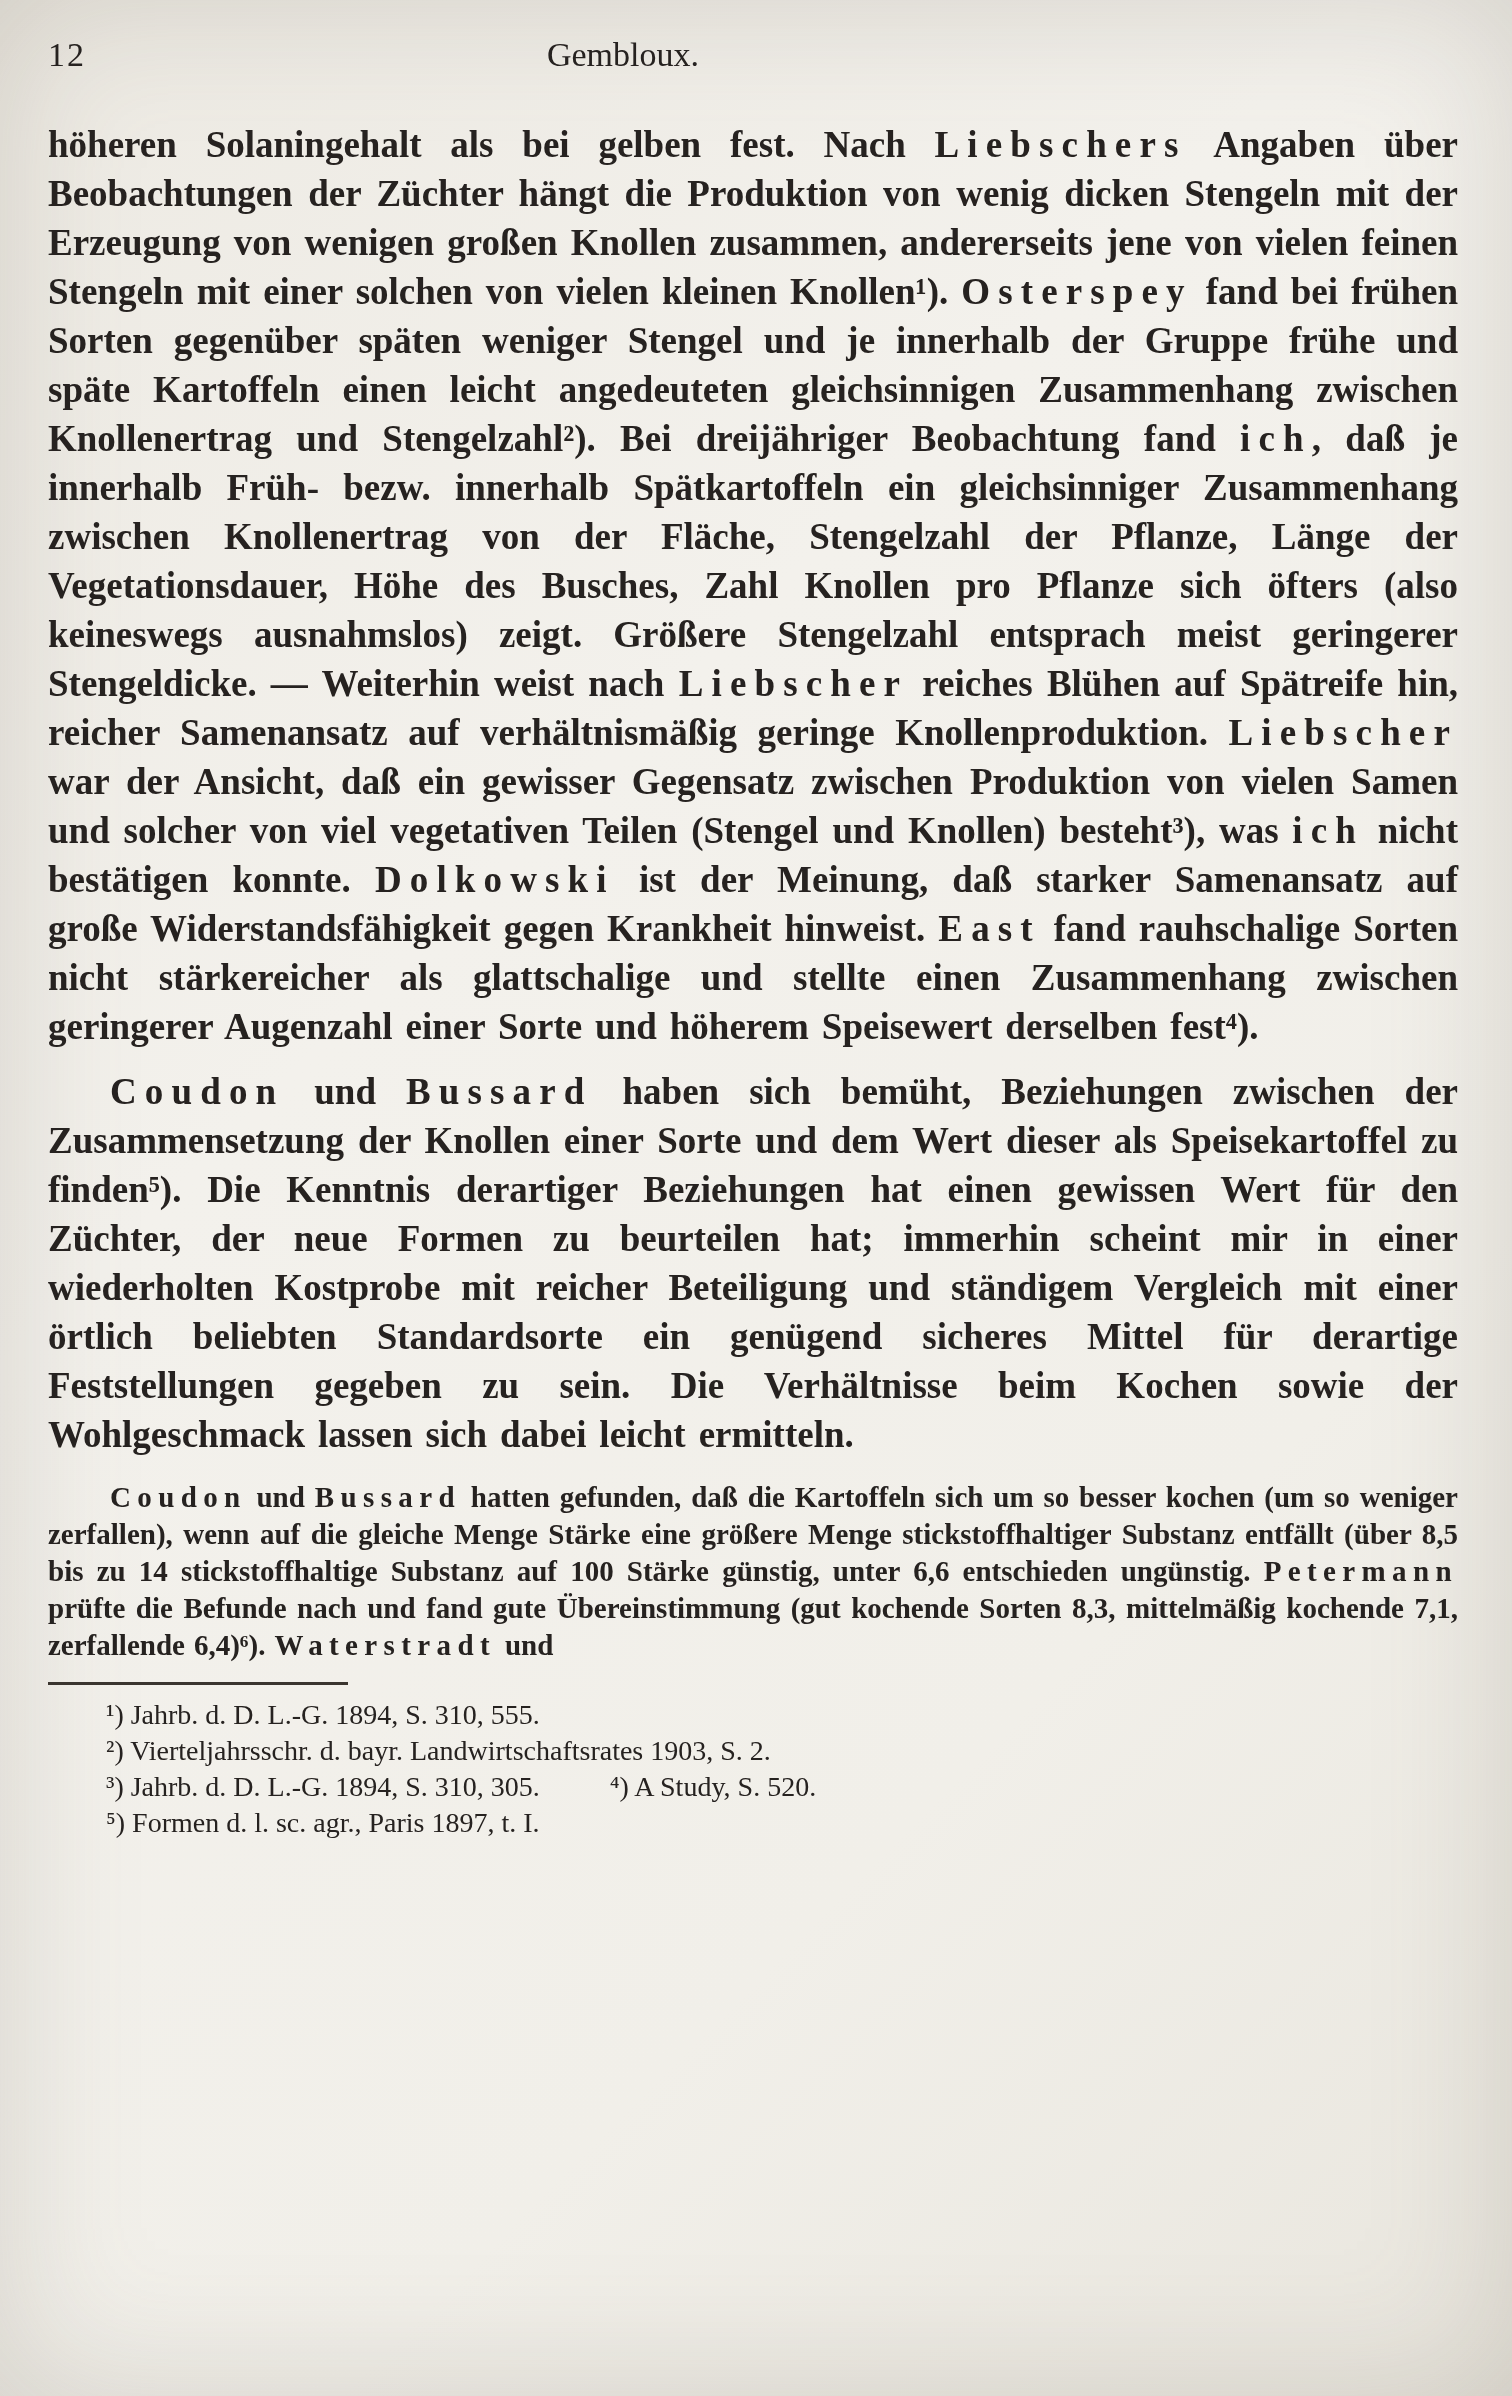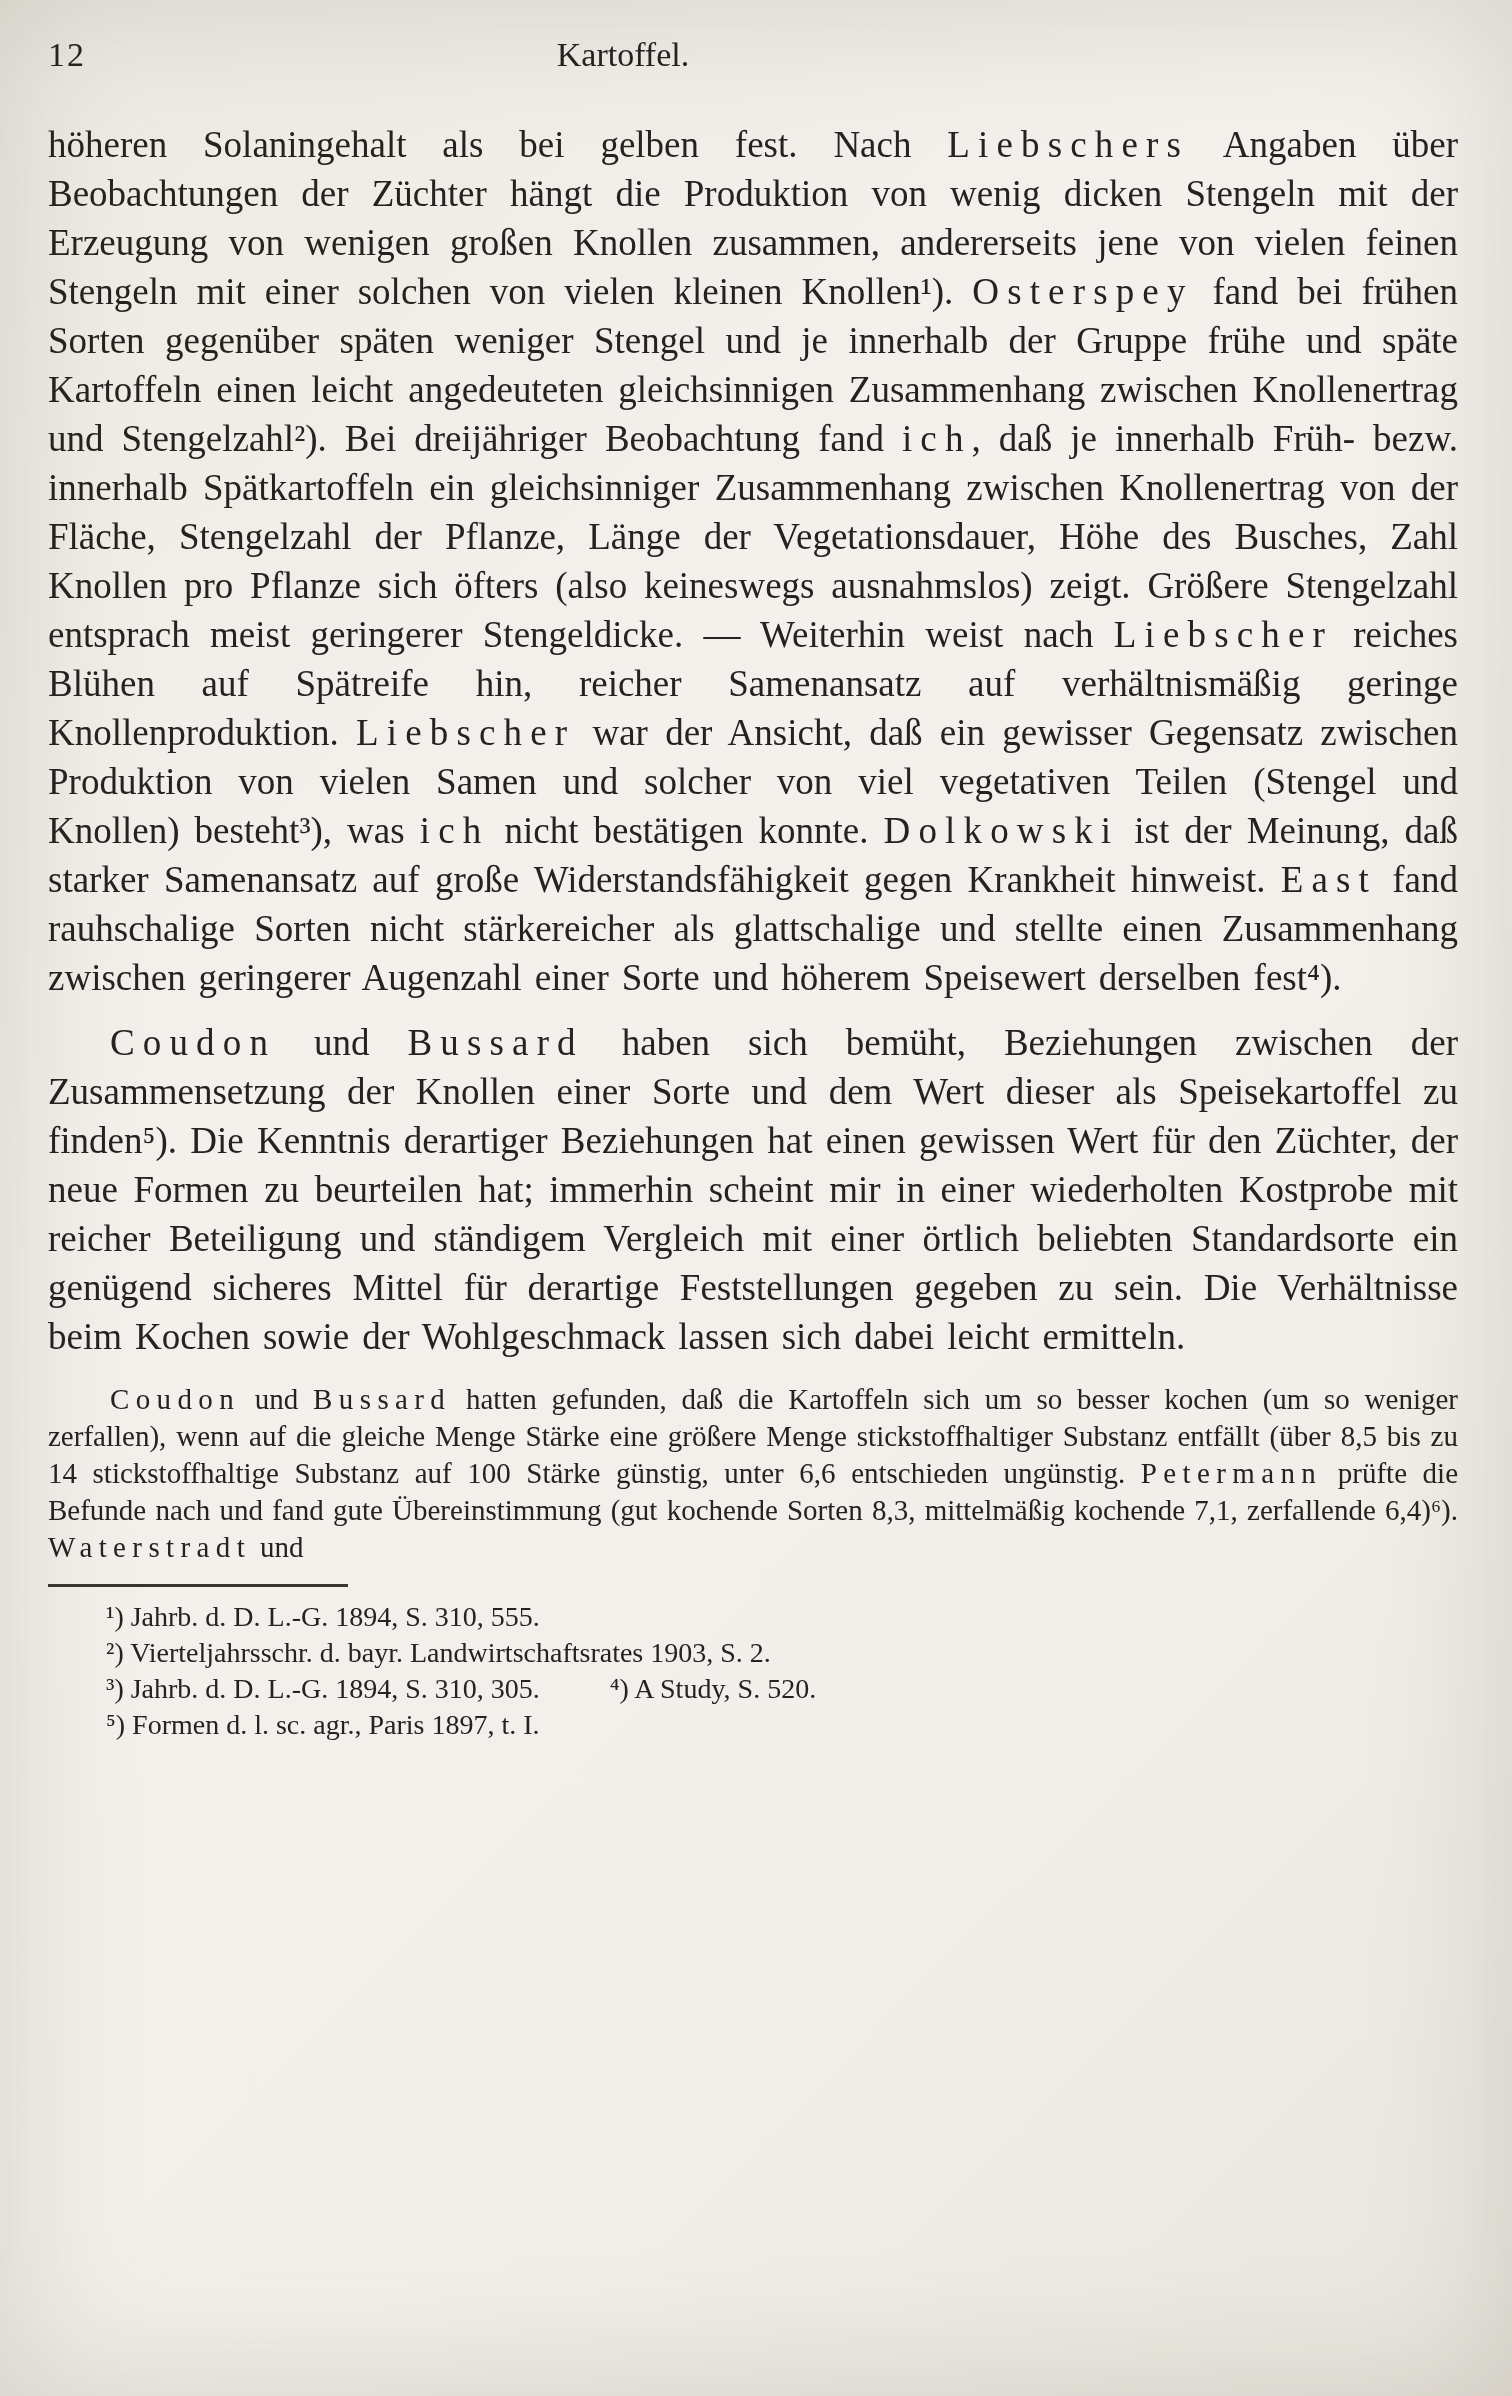--- a/index.html
+++ b/index.html
@@ -36,20 +36,21 @@
     transform: translateX(-130px);
   }
   .header-spacer { justify-self: end; }
   .text-block { }
   .para {
     margin: 0;
     font-size: 37px;
     line-height: 49px;
     text-align: justify;
     word-spacing: 0.10em;
+    font-weight: bold;
   }
   .para.indent { text-indent: 62px; margin-top: 16px; }
   .para.small {
     font-size: 29px;
     line-height: 37px;
     margin-top: 20px;
     word-spacing: 0.06em;
   }
   .spaced { letter-spacing: 0.22em; }
   .footnote-rule {
@@ -67,21 +68,21 @@
     white-space: pre-wrap;
   }
 </style>
 </head>
 <body>
 
 <div class="page">
 
   <header class="page-header">
     <span class="page-number">12</span>
-    <span class="running-title">Kartoffel.</span>
+    <span class="running-title">Gembloux.</span>
     <span class="header-spacer"></span>
   </header>
 
   <main class="text-block" id="paragraphs">
       <p class="para"><span>höheren Solaningehalt als bei gelben fest. Nach </span><span class="spaced">Liebschers</span><span> Angaben über Beobachtungen der Züchter hängt die Produktion von wenig dicken Stengeln mit der Erzeugung von wenigen großen Knollen zusammen, andererseits jene von vielen feinen Stengeln mit einer solchen von vielen kleinen Knollen¹). </span><span class="spaced">Osterspey</span><span> fand bei frühen Sorten gegenüber späten weniger Stengel und je innerhalb der Gruppe frühe und späte Kartoffeln einen leicht angedeuteten gleichsinnigen Zusammenhang zwischen Knollenertrag und Stengelzahl²). Bei dreijähriger Beobachtung fand </span><span class="spaced">ich</span><span>, daß je innerhalb Früh- bezw. innerhalb Spätkartoffeln ein gleichsinniger Zusammenhang zwischen Knollenertrag von der Fläche, Stengelzahl der Pflanze, Länge der Vegetationsdauer, Höhe des Busches, Zahl Knollen pro Pflanze sich öfters (also keineswegs ausnahmslos) zeigt. Größere Stengelzahl entsprach meist geringerer Stengeldicke. — Weiterhin weist nach </span><span class="spaced">Liebscher</span><span> reiches Blühen auf Spätreife hin, reicher Samenansatz auf verhältnismäßig geringe Knollenproduktion. </span><span class="spaced">Liebscher</span><span> war der Ansicht, daß ein gewisser Gegensatz zwischen Produktion von vielen Samen und solcher von viel vegetativen Teilen (Stengel und Knollen) besteht³), was </span><span class="spaced">ich</span><span> nicht bestätigen konnte. </span><span class="spaced">Dolkowski</span><span> ist der Meinung, daß starker Samenansatz auf große Widerstandsfähigkeit gegen Krankheit hinweist. </span><span class="spaced">East</span><span> fand rauhschalige Sorten nicht stärkereicher als glattschalige und stellte einen Zusammenhang zwischen geringerer Augenzahl einer Sorte und höherem Speisewert derselben fest⁴).</span></p>
       <p class="para indent"><span class="spaced">Coudon</span><span> und </span><span class="spaced">Bussard</span><span> haben sich bemüht, Beziehungen zwischen der Zusammensetzung der Knollen einer Sorte und dem Wert dieser als Speisekartoffel zu finden⁵). Die Kenntnis derartiger Beziehungen hat einen gewissen Wert für den Züchter, der neue Formen zu beurteilen hat; immerhin scheint mir in einer wiederholten Kostprobe mit reicher Beteiligung und ständigem Vergleich mit einer örtlich beliebten Standardsorte ein genügend sicheres Mittel für derartige Feststellungen gegeben zu sein. Die Verhältnisse beim Kochen sowie der Wohlgeschmack lassen sich dabei leicht ermitteln.</span></p>
       <p class="para small indent"><span class="spaced">Coudon</span><span> und </span><span class="spaced">Bussard</span><span> hatten gefunden, daß die Kartoffeln sich um so besser kochen (um so weniger zerfallen), wenn auf die gleiche Menge Stärke eine größere Menge stickstoffhaltiger Substanz entfällt (über 8,5 bis zu 14 stickstoffhaltige Substanz auf 100 Stärke günstig, unter 6,6 entschieden ungünstig. </span><span class="spaced">Petermann</span><span> prüfte die Befunde nach und fand gute Übereinstimmung (gut kochende Sorten 8,3, mittelmäßig kochende 7,1, zerfallende 6,4)⁶). </span><span class="spaced">Waterstradt</span><span> und</span></p>
     </main>
 
   <div class="footnote-rule"></div>

